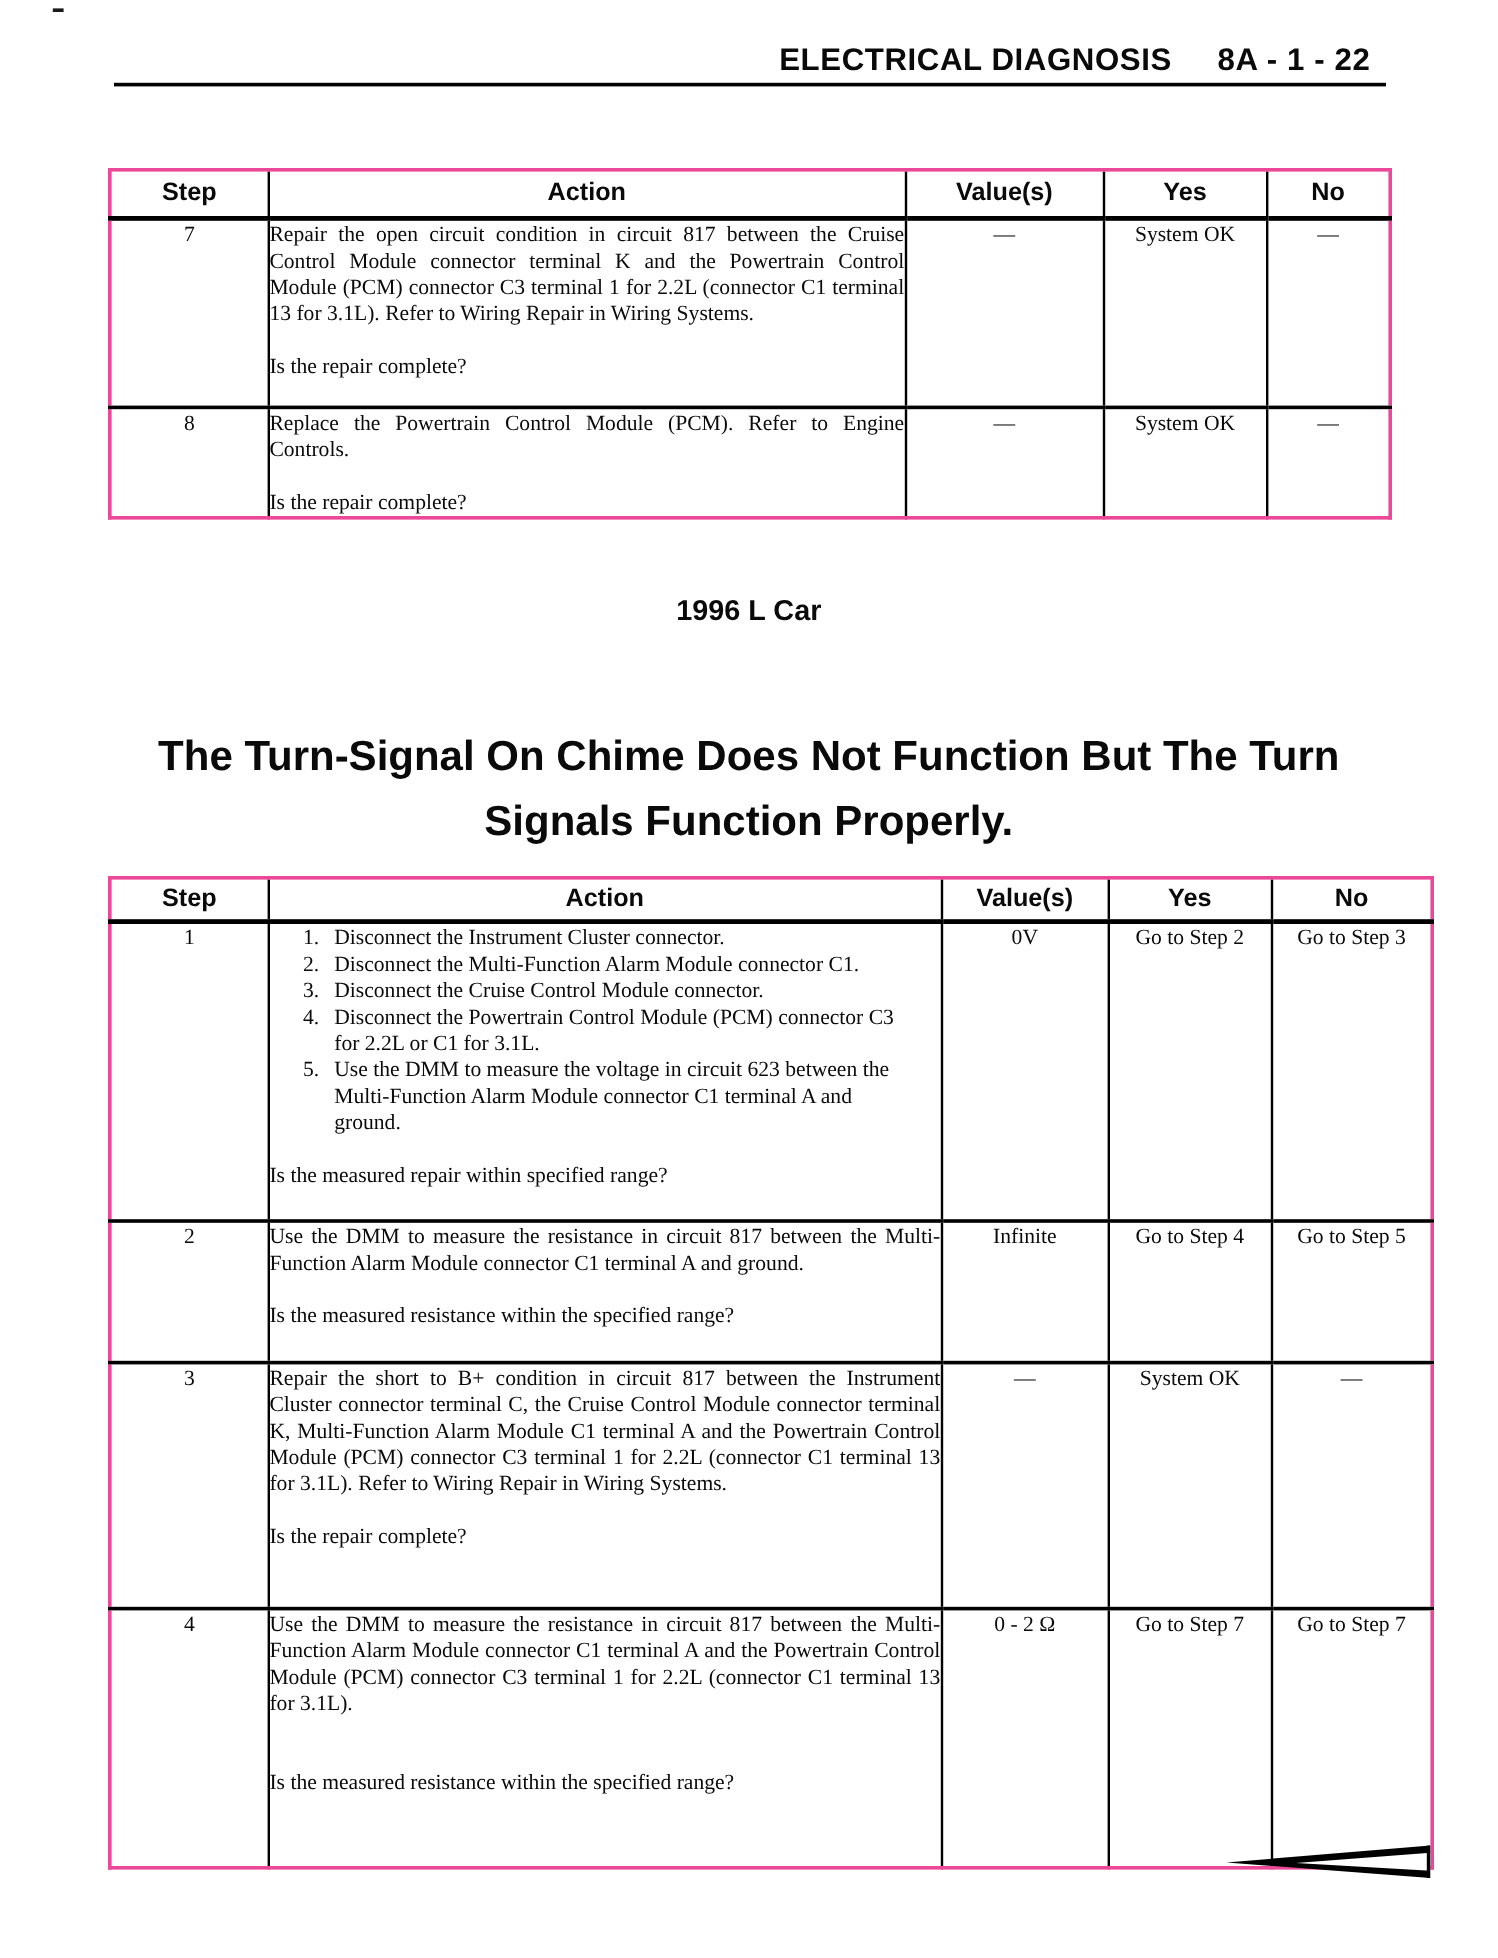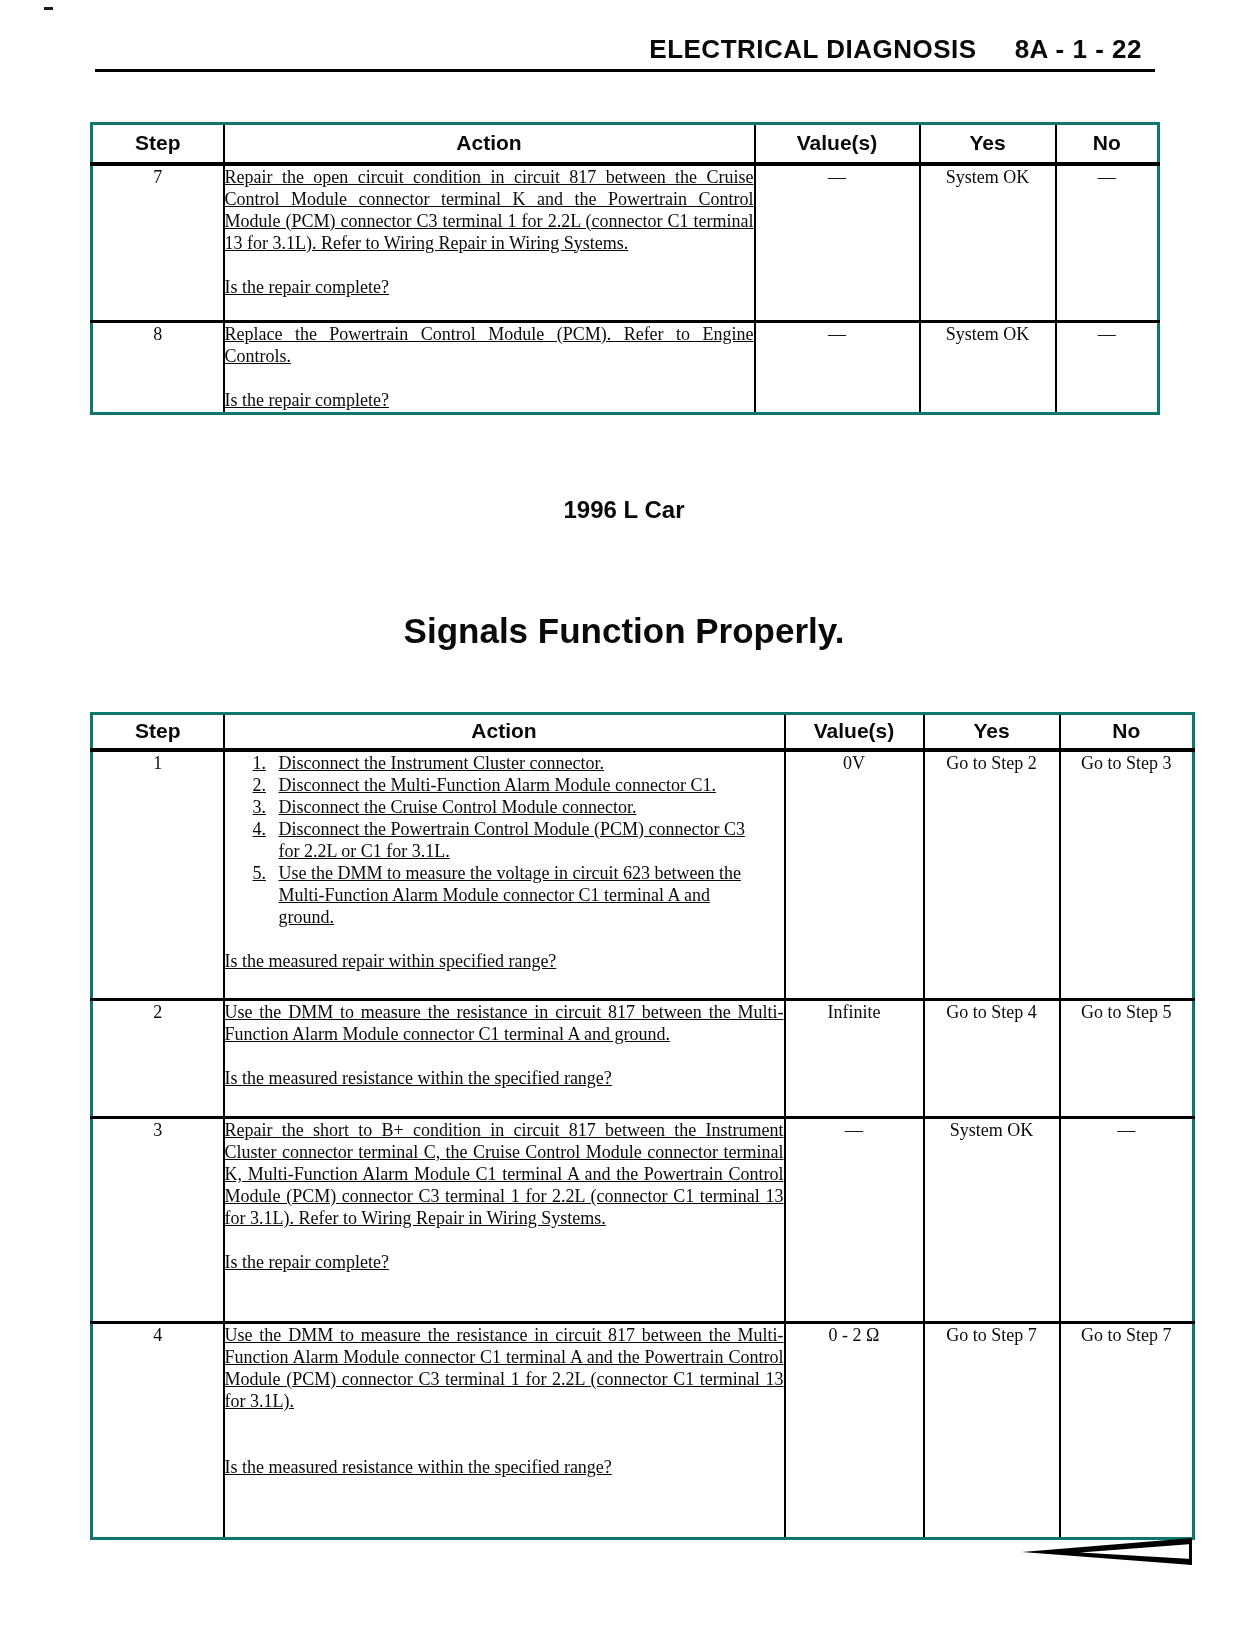--- a/index.html
+++ b/index.html
@@ -13,32 +13,32 @@
   .page-header{
     top:34px;right:106px;
     font-family:"Liberation Sans", sans-serif;font-weight:bold;
     font-size:26px;line-height:30px;letter-spacing:.5px;white-space:nowrap;
   }
   .page-header .pageno{margin-left:38px;}
   .header-rule{left:95px;top:69px;width:1060px;height:3px;background:#000;}
   .corner-dash{left:44px;top:7px;width:9px;height:3px;background:#1a1a1a;}
 
   
-  table.diag{border-collapse:collapse;table-layout:fixed;border:3px solid #0f766e;}
+  table.diag{border-collapse:collapse;table-layout:fixed;border:3px solid #ec4899;margin-top:18px;}
   table.diag th{
     font-family:"Liberation Sans", sans-serif;font-weight:bold;font-size:21px;
     border:2px solid #000;border-bottom:4px solid #000;text-align:center;vertical-align:middle;
     padding:0;
   }
   table.diag td{
     border:2px solid #000;border-top:3px solid #000;
     vertical-align:top;font-size:18px;line-height:22px;padding:0;
   }
   td.step{text-align:center;padding-top:3px;}
-  td.action{padding:3px 10px 0 8px;text-decoration:underline;}
+  td.action{padding:3px 10px 0 8px;}
   td.vcell{text-align:center;padding-top:3px;}
   .para{text-align:justify;}
   .question{margin-top:22px;}
   .question.deep{margin-top:44px;}
   .numlist{margin-left:28px;padding-right:26px;}
   .li{display:flex;}
   .li .n{width:26px;flex:0 0 26px;}
   .li .t{flex:1;}
 
   
@@ -101,20 +101,21 @@
       <td class="vcell">—</td>
       <td class="vcell">System OK</td>
       <td class="vcell">—</td>
     </tr>
   </tbody>
 </table>
 
 <div class="abs subtitle">1996 L Car</div>
 
 <div class="abs big-title">
+  <div>The Turn-Signal On Chime Does Not Function But The Turn</div>
   <div>Signals Function Properly.</div>
 </div>
 
 <table class="abs diag t2">
   <colgroup>
     <col style="width:132px">
       <col style="width:561px">
       <col style="width:139px">
       <col style="width:136px">
       <col style="width:134px">

